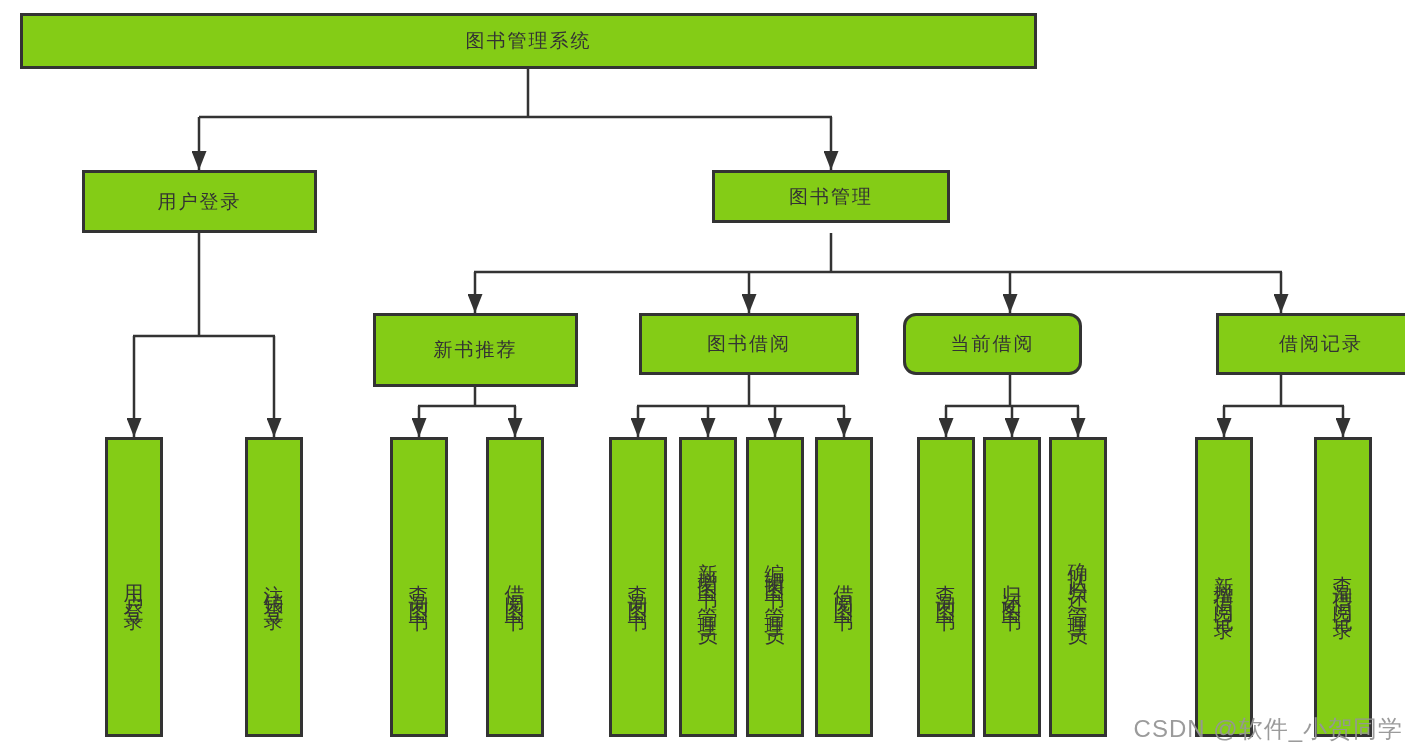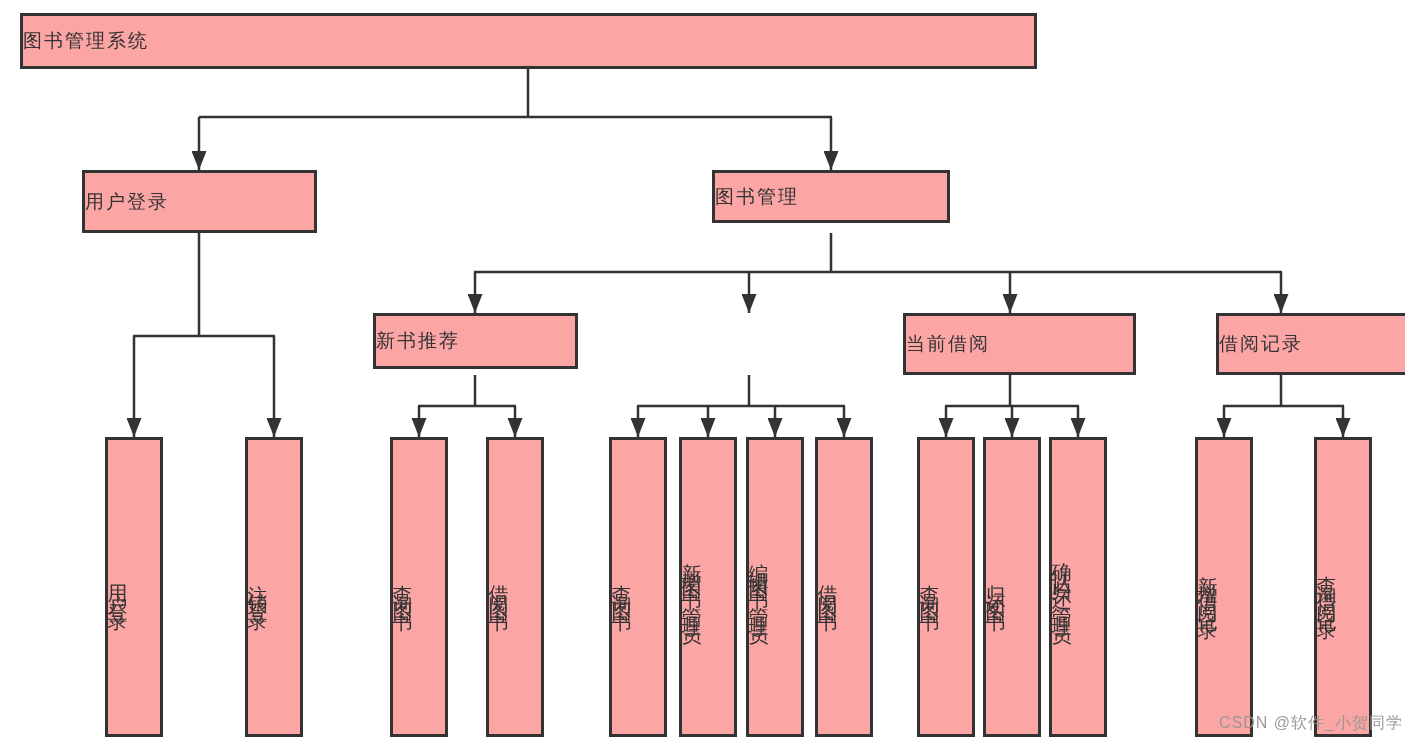--- a/index.html
+++ b/index.html
@@ -14,45 +14,46 @@
     background: #ffffff;
     overflow: hidden;
   }
   .connector-layer {
     position: absolute;
     left: 0; top: 0;
   }
   .node {
     position: absolute;
     box-sizing: border-box;
-    background: #fca5a5;
+    background: #84cc16;
     border: 3px solid #333333;
     display: flex;
     align-items: center;
+    justify-content: center;
   }
   .hlabel {
     font-size: 19px;
     color: #333333;
     letter-spacing: 2px;
     white-space: nowrap;
   }
   .root-label { font-size: 19px; }
   .vlabel {
     writing-mode: vertical-rl;
     text-orientation: mixed;
     font-size: 20px;
     line-height: 1;
     letter-spacing: 9px;
     color: #333333;
   }
   .watermark {
     position: absolute;
     top: 713px;
     right: 2px;
-    font-size: 16px;
+    font-size: 24px;
     letter-spacing: 1px;
     color: rgba(150, 150, 150, 0.95);
     white-space: nowrap;
   }
 </style>
 </head>
 <body>
 
 <div class="canvas">
 
@@ -111,24 +112,27 @@
     <span class="hlabel root-label">图书管理系统</span>
   </div>
 
   <div class="node" style="left:82px; top:170px; width:235px; height:63px;">
     <span class="hlabel">用户登录</span>
   </div>
   <div class="node" style="left:712px; top:170px; width:238px; height:53px;">
     <span class="hlabel">图书管理</span>
   </div>
 
-  <div class="node" style="left:373px; top:313px; width:205px; height:56px;">
+  <div class="node" style="left:373px; top:313px; width:205px; height:74px;">
     <span class="hlabel">新书推荐</span>
   </div>
-  <div class="node" style="left:903px; top:313px; width:233px; height:62px;">
+  <div class="node" style="left:639px; top:313px; width:220px; height:62px;">
+    <span class="hlabel">图书借阅</span>
+  </div>
+  <div class="node" style="left:903px; top:313px; width:179px; height:62px;border-radius:13px;">
     <span class="hlabel">当前借阅</span>
   </div>
   <div class="node" style="left:1176px; top:313px; width:210px; height:62px;margin-left:40px;">
     <span class="hlabel">借阅记录</span>
   </div>
 
   <div class="node" style="left:105px; top:437px; width:58px; height:300px;">
     <span class="vlabel">用户登录</span>
   </div>
   <div class="node" style="left:245px; top:437px; width:58px; height:300px;">

